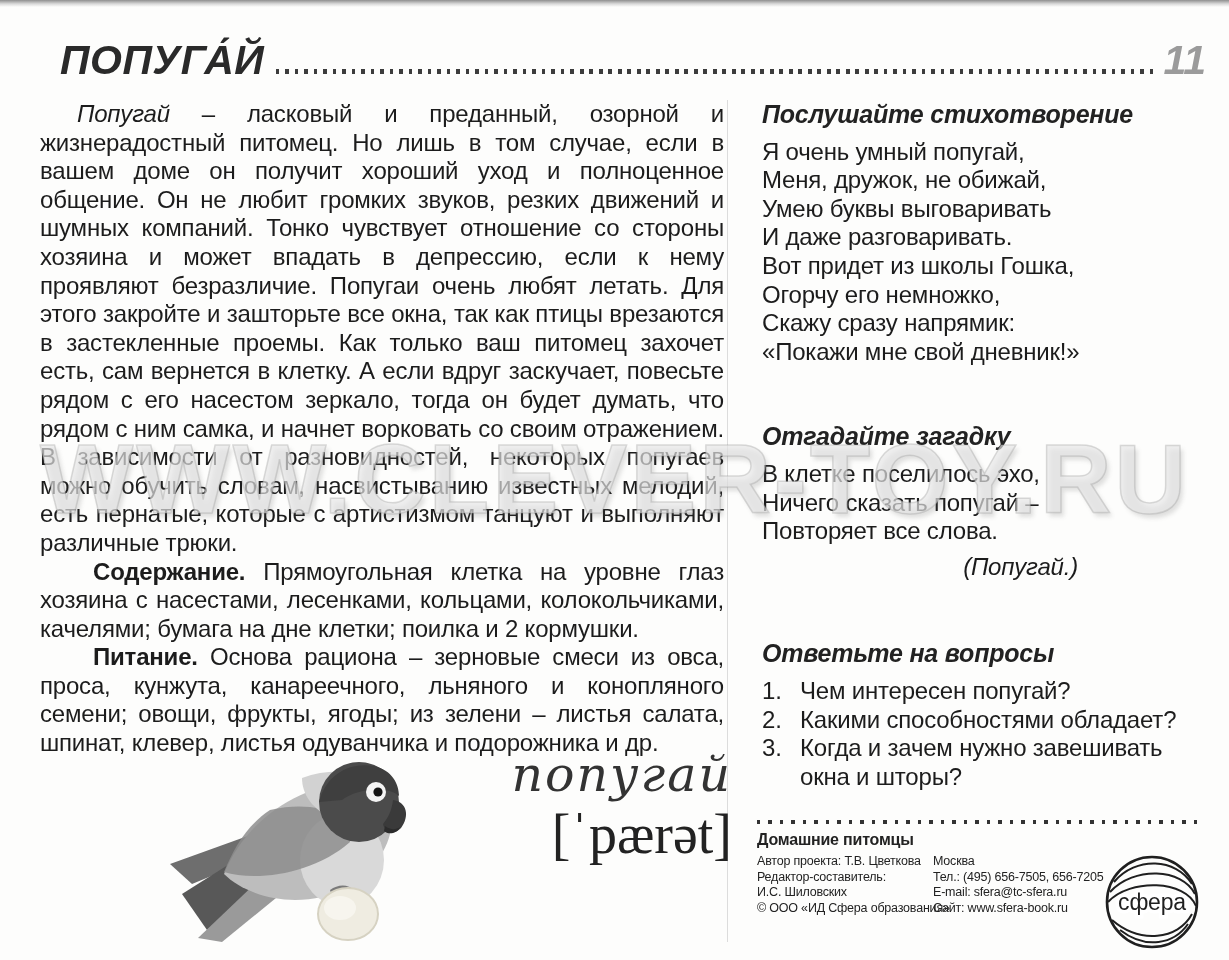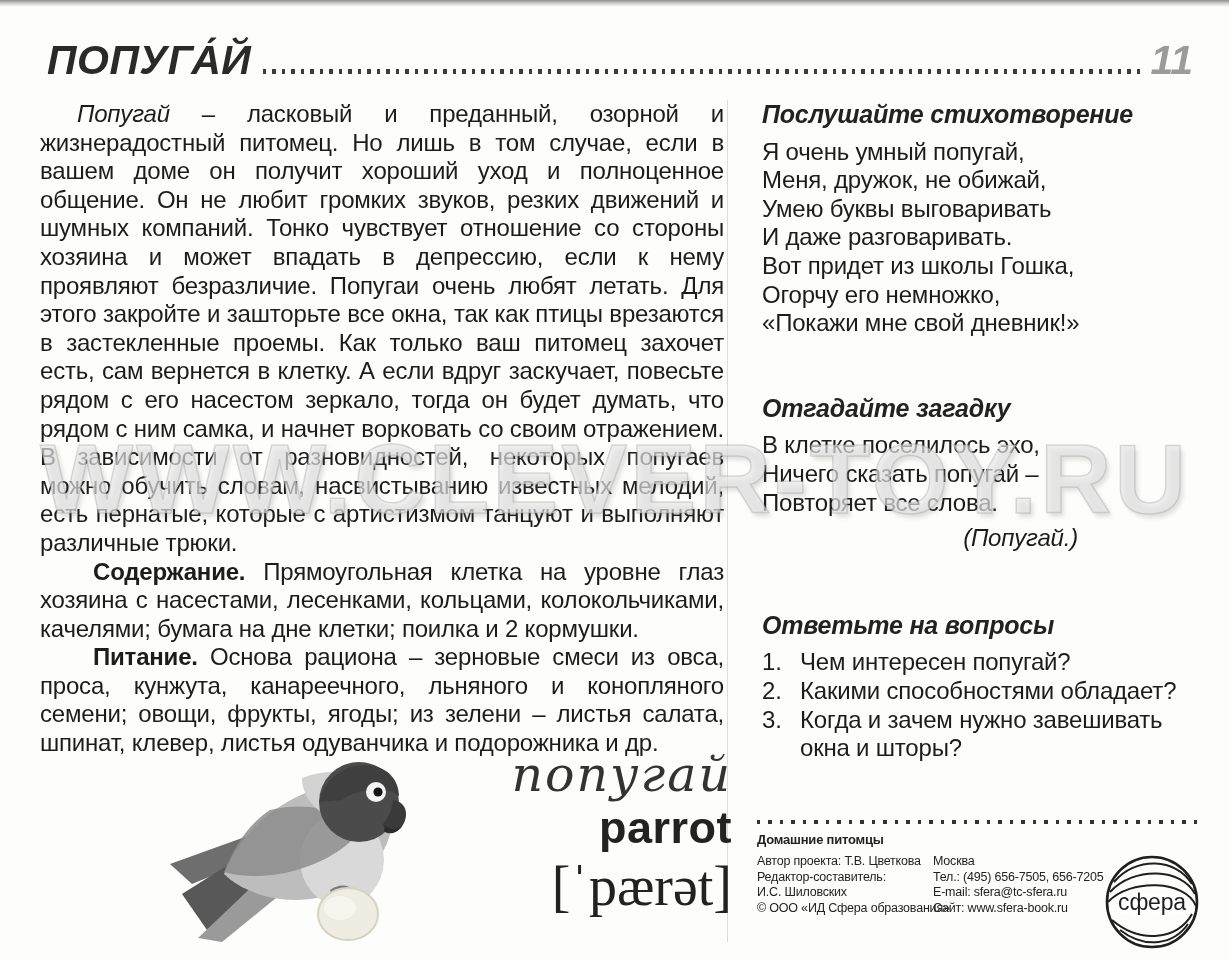--- a/index.html
+++ b/index.html
@@ -10,21 +10,21 @@
     overflow:hidden;
     font-family:"Liberation Sans",sans-serif;
     color:#1c1c1c;
   }
   .top-edge{
     position:absolute;left:0;top:0;width:1229px;height:7px;
     background:linear-gradient(#8f8f8f,#d9d9d9 55%,rgba(255,255,255,0));
   }
   
   .header{
-    position:absolute;left:47px;top:40px;width:1146px;
+    position:absolute;left:60px;top:40px;width:1146px;
     display:flex;align-items:flex-end;
   }
   .title{
     font-size:41px;font-weight:bold;font-style:italic;
     letter-spacing:.5px;color:#2a2a2a;line-height:1;
     white-space:nowrap;
   }
   .leader{
     flex:1;height:5px;margin:0 10px 7px 12px;
     background-image:repeating-linear-gradient(90deg,#3c3c3c 0 3.5px,rgba(0,0,0,0) 3.5px 9.5px);
@@ -89,21 +89,21 @@
   .parrot-art{position:absolute;left:152px;top:742px;width:300px;height:212px;}
   
   .publisher{
     position:absolute;left:757px;top:812px;width:448px;height:140px;
     font-size:12.5px;line-height:15.6px;letter-spacing:-.2px;color:#222;
   }
   .pub-dots{
     position:absolute;left:0;top:8px;width:448px;height:4px;
     background-image:repeating-linear-gradient(90deg,#333 0 3.5px,rgba(0,0,0,0) 3.5px 11.5px);
   }
-  .pub-series{position:absolute;left:0;top:20px;font-weight:bold;font-size:13px;}
+  .pub-series{position:absolute;left:0;top:20px;font-weight:bold;font-size:16px;}
   .pub-left{position:absolute;left:0;top:42px;white-space:nowrap;}
   .pub-right{position:absolute;left:176px;top:42px;white-space:nowrap;}
   .sfera-logo{position:absolute;left:345px;top:40px;width:100px;height:100px;}
   
   .watermark{
     position:absolute;left:-14px;top:422px;width:1257px;
     text-align:center;white-space:nowrap;
     font-size:99px;font-weight:bold;letter-spacing:3px;
     color:rgba(255,255,255,0.55);
     -webkit-text-stroke:1.5px rgba(150,150,150,0.30);
@@ -132,20 +132,21 @@
   <div class="divider"></div>
 
   <div class="right-col">
     <div class="sec-heading">Послушайте стихотворение</div>
     <div class="poem-line">Я очень умный попугай,</div>
     <div class="poem-line">Меня, дружок, не обижай,</div>
     <div class="poem-line">Умею буквы выговаривать</div>
     <div class="poem-line">И даже разговаривать.</div>
     <div class="poem-line">Вот придет из школы Гошка,</div>
     <div class="poem-line">Огорчу его немножко,</div>
+    <div class="poem-line">Скажу сразу напрямик:</div>
     <div class="poem-line">«Покажи мне свой дневник!»</div>
 
     <div class="gap56"></div>
 
     <div class="sec-heading">Отгадайте загадку</div>
     <div class="riddle-line">В клетке поселилось эхо,</div>
     <div class="riddle-line">Ничего сказать попугай –</div>
     <div class="riddle-line">Повторяет все слова.</div>
     <div class="riddle-answer">(Попугай.)</div>
 
@@ -185,21 +186,20 @@
 
       <path d="M178,148 C186,142 196,142 202,148 L198,160 L182,160 Z" fill="#7a7a7a"></path>
 
       <ellipse cx="196" cy="172" rx="30" ry="26" fill="#efece1" stroke="#d6d2c2" stroke-width="2"></ellipse>
       <ellipse cx="188" cy="166" rx="16" ry="12" fill="#f7f5ee"></ellipse>
     </svg>
   </div>
 
   <div class="vocab">
     <div class="vocab-script">попугай</div>
-    <div class="vocab-en">parrot</div>
     <div class="vocab-ipa">[ˈpærət]</div>
   </div>
 
   <div class="publisher">
     <div class="pub-dots"></div>
     <div class="pub-series">Домашние питомцы</div>
     <div class="pub-left">
       <div>Автор проекта: Т.В. Цветкова</div>
       <div>Редактор-составитель:</div>
       <div>И.С. Шиловских</div>

